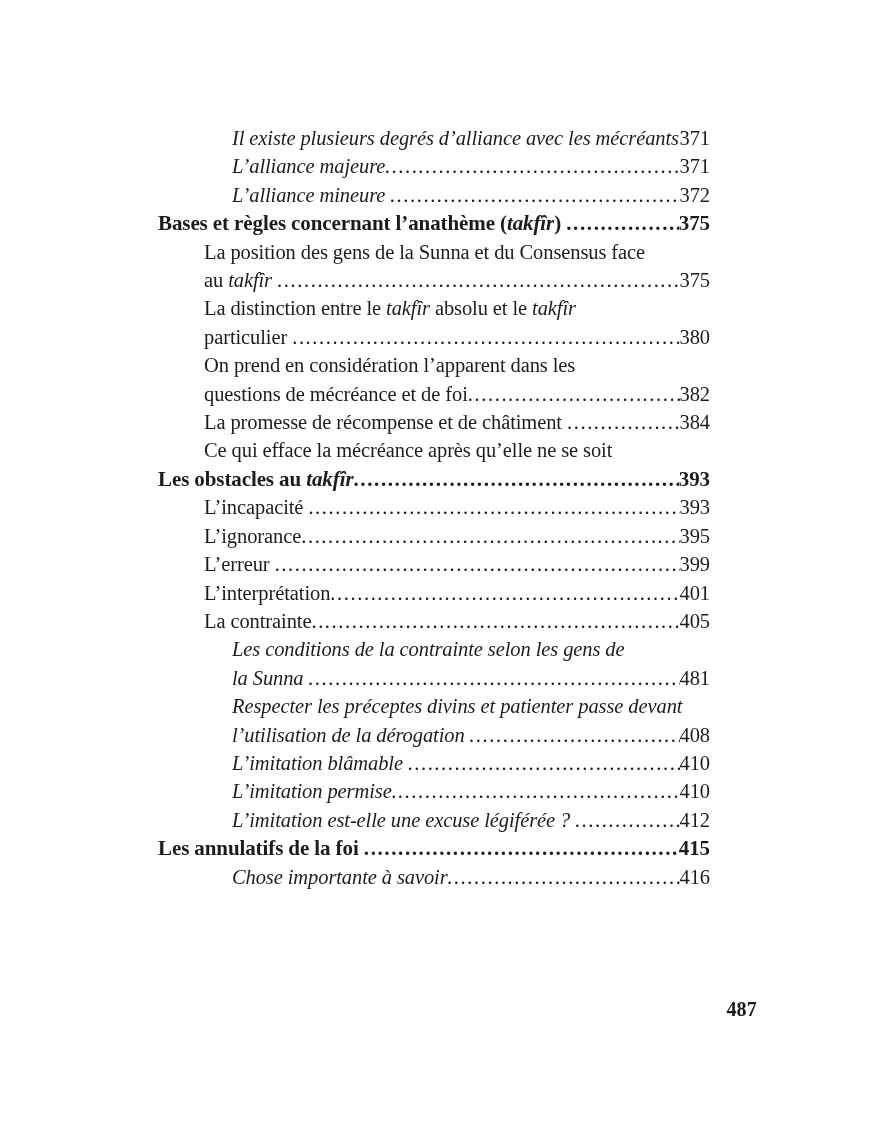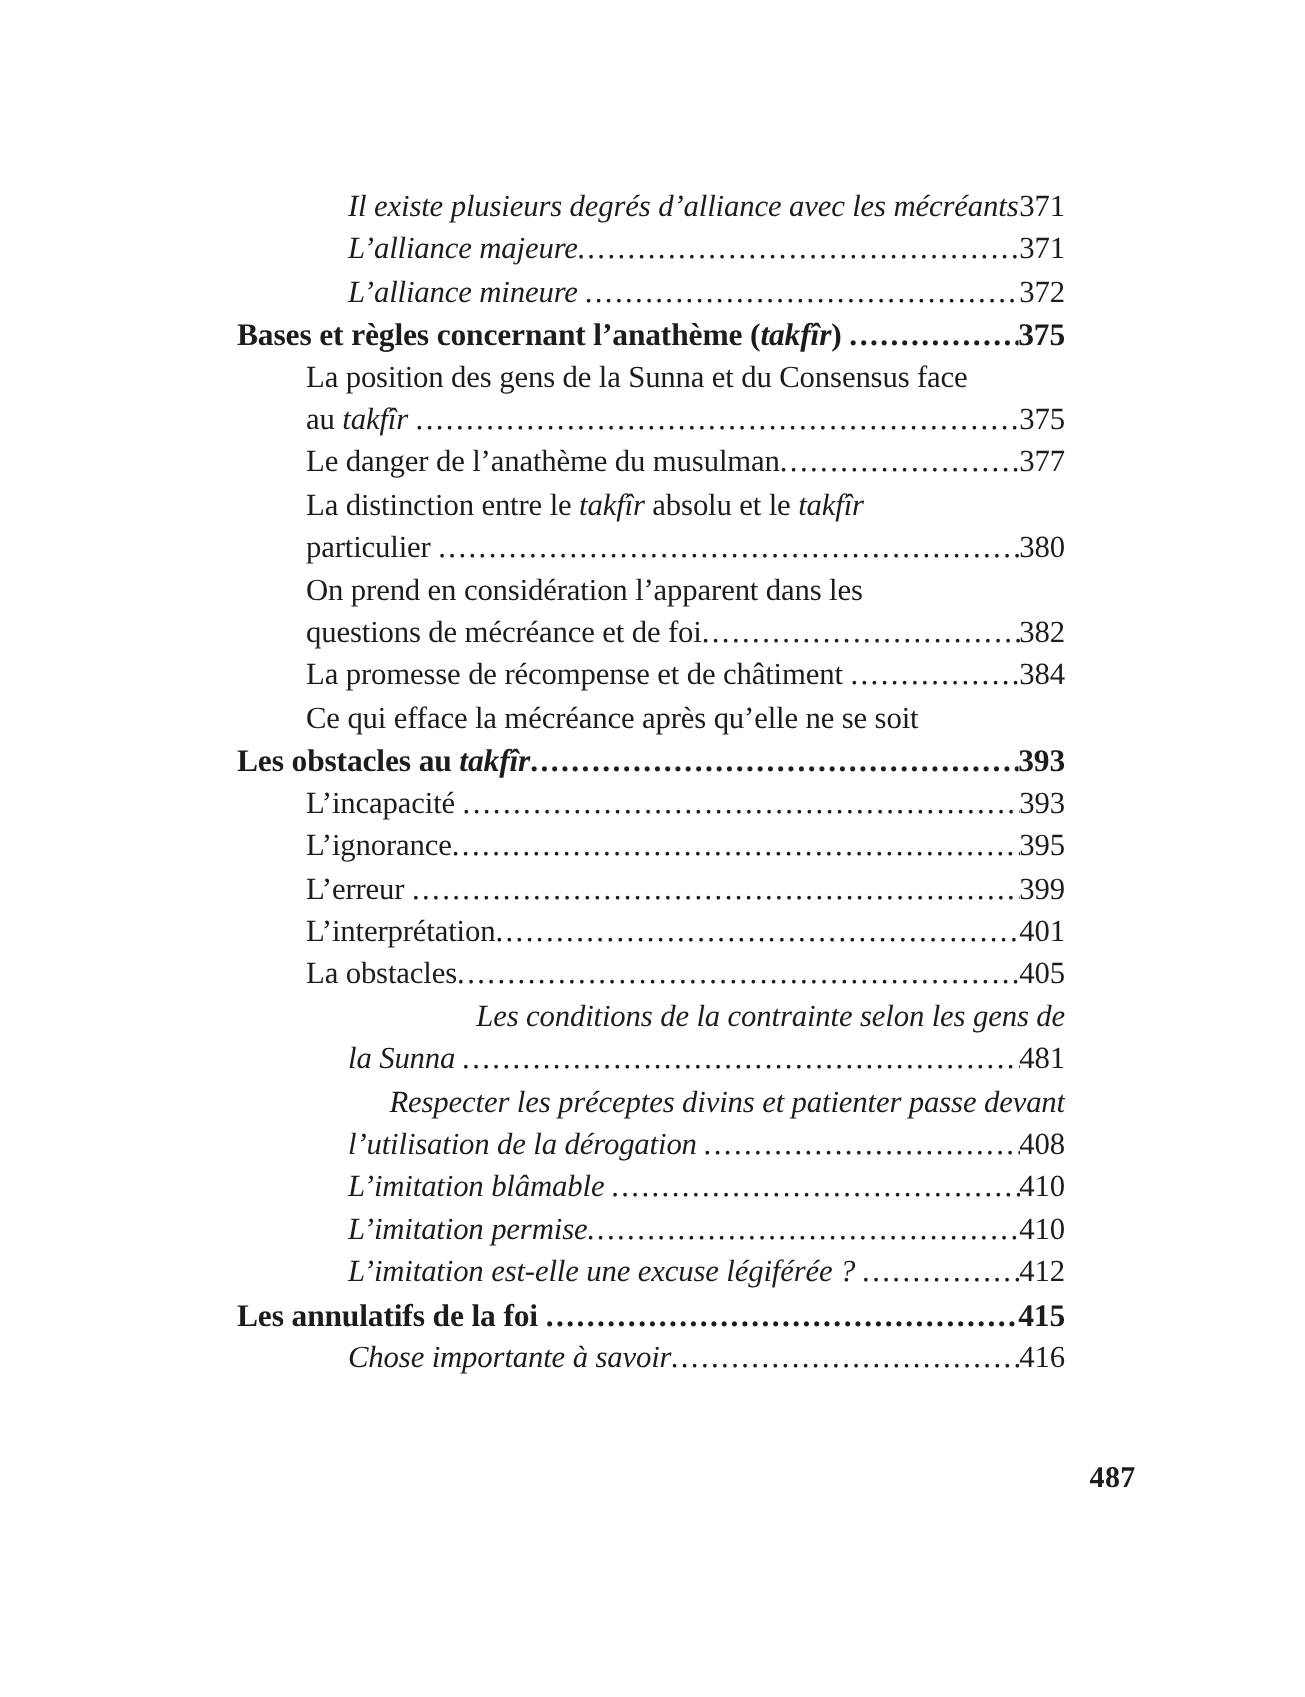--- a/index.html
+++ b/index.html
@@ -22,41 +22,41 @@
     line-height: 28.4px;
     font-size: 20.5px;
     max-width: 552px;
     overflow: hidden;
     letter-spacing: -0.1px;
   }
   .lvl0 { padding-left: 0; align-items: flex-end; }
   .lvl1 { padding-left: 46px; }
   .lvl2 { padding-left: 74px; }
   .sty-bold { font-weight: 700; font-size: 21px; }
-  .sty-italic { font-style: italic; justify-content: flex-end; }
+  .sty-italic { font-style: italic; }
   .title { white-space: nowrap; flex: 0 0 auto; }
   .it { font-style: italic; }
   .dots {
     flex: 1 1 auto;
     min-width: 0;
     overflow: hidden;
     white-space: nowrap;
   }
   .dots::after {
     content: "................................................................................................................";
     letter-spacing: 1.6px;
   }
   .pg {
     white-space: nowrap;
     flex: 0 0 auto;
     font-style: normal;
   }
   .folio {
     position: absolute;
-    top: 973px;
+    top: 997px;
     right: 113px;
     font-weight: 700;
     font-size: 20px;
     line-height: 24px;
     letter-spacing: 0.2px;
   }
 </style>
 </head>
 <body>
 
@@ -81,25 +81,20 @@
       <span class="dots"></span>
       <span class="pg">375</span>
     </div>
     <div class="row lvl1 sty-regular">
       <span class="title"><span>La position des gens de la Sunna et du Consensus face</span></span>
     </div>
     <div class="row lvl1 sty-regular">
       <span class="title"><span>au </span><span class="it">takfîr</span><span>&nbsp;</span></span>
       <span class="dots"></span>
       <span class="pg">375</span>
-    </div>
-    <div class="row lvl1 sty-regular">
-      <span class="title"><span>Le danger de l’anathème du musulman</span></span>
-      <span class="dots"></span>
-      <span class="pg">377</span>
     </div>
     <div class="row lvl1 sty-regular">
       <span class="title"><span>La distinction entre le </span><span class="it">takfîr</span><span> absolu et le </span><span class="it">takfîr</span></span>
     </div>
     <div class="row lvl1 sty-regular">
       <span class="title"><span>particulier&nbsp;</span></span>
       <span class="dots"></span>
       <span class="pg">380</span>
     </div>
     <div class="row lvl1 sty-regular">
@@ -137,21 +132,21 @@
       <span class="title"><span>L’erreur&nbsp;</span></span>
       <span class="dots"></span>
       <span class="pg">399</span>
     </div>
     <div class="row lvl1 sty-regular">
       <span class="title"><span>L’interprétation</span></span>
       <span class="dots"></span>
       <span class="pg">401</span>
     </div>
     <div class="row lvl1 sty-regular">
-      <span class="title"><span>La obstacles</span></span>
+      <span class="title"><span>La contrainte</span></span>
       <span class="dots"></span>
       <span class="pg">405</span>
     </div>
     <div class="row lvl2 sty-italic">
       <span class="title"><span>Les conditions de la contrainte selon les gens de</span></span>
     </div>
     <div class="row lvl2 sty-italic">
       <span class="title"><span>la Sunna&nbsp;</span></span>
       <span class="dots"></span>
       <span class="pg">481</span>

